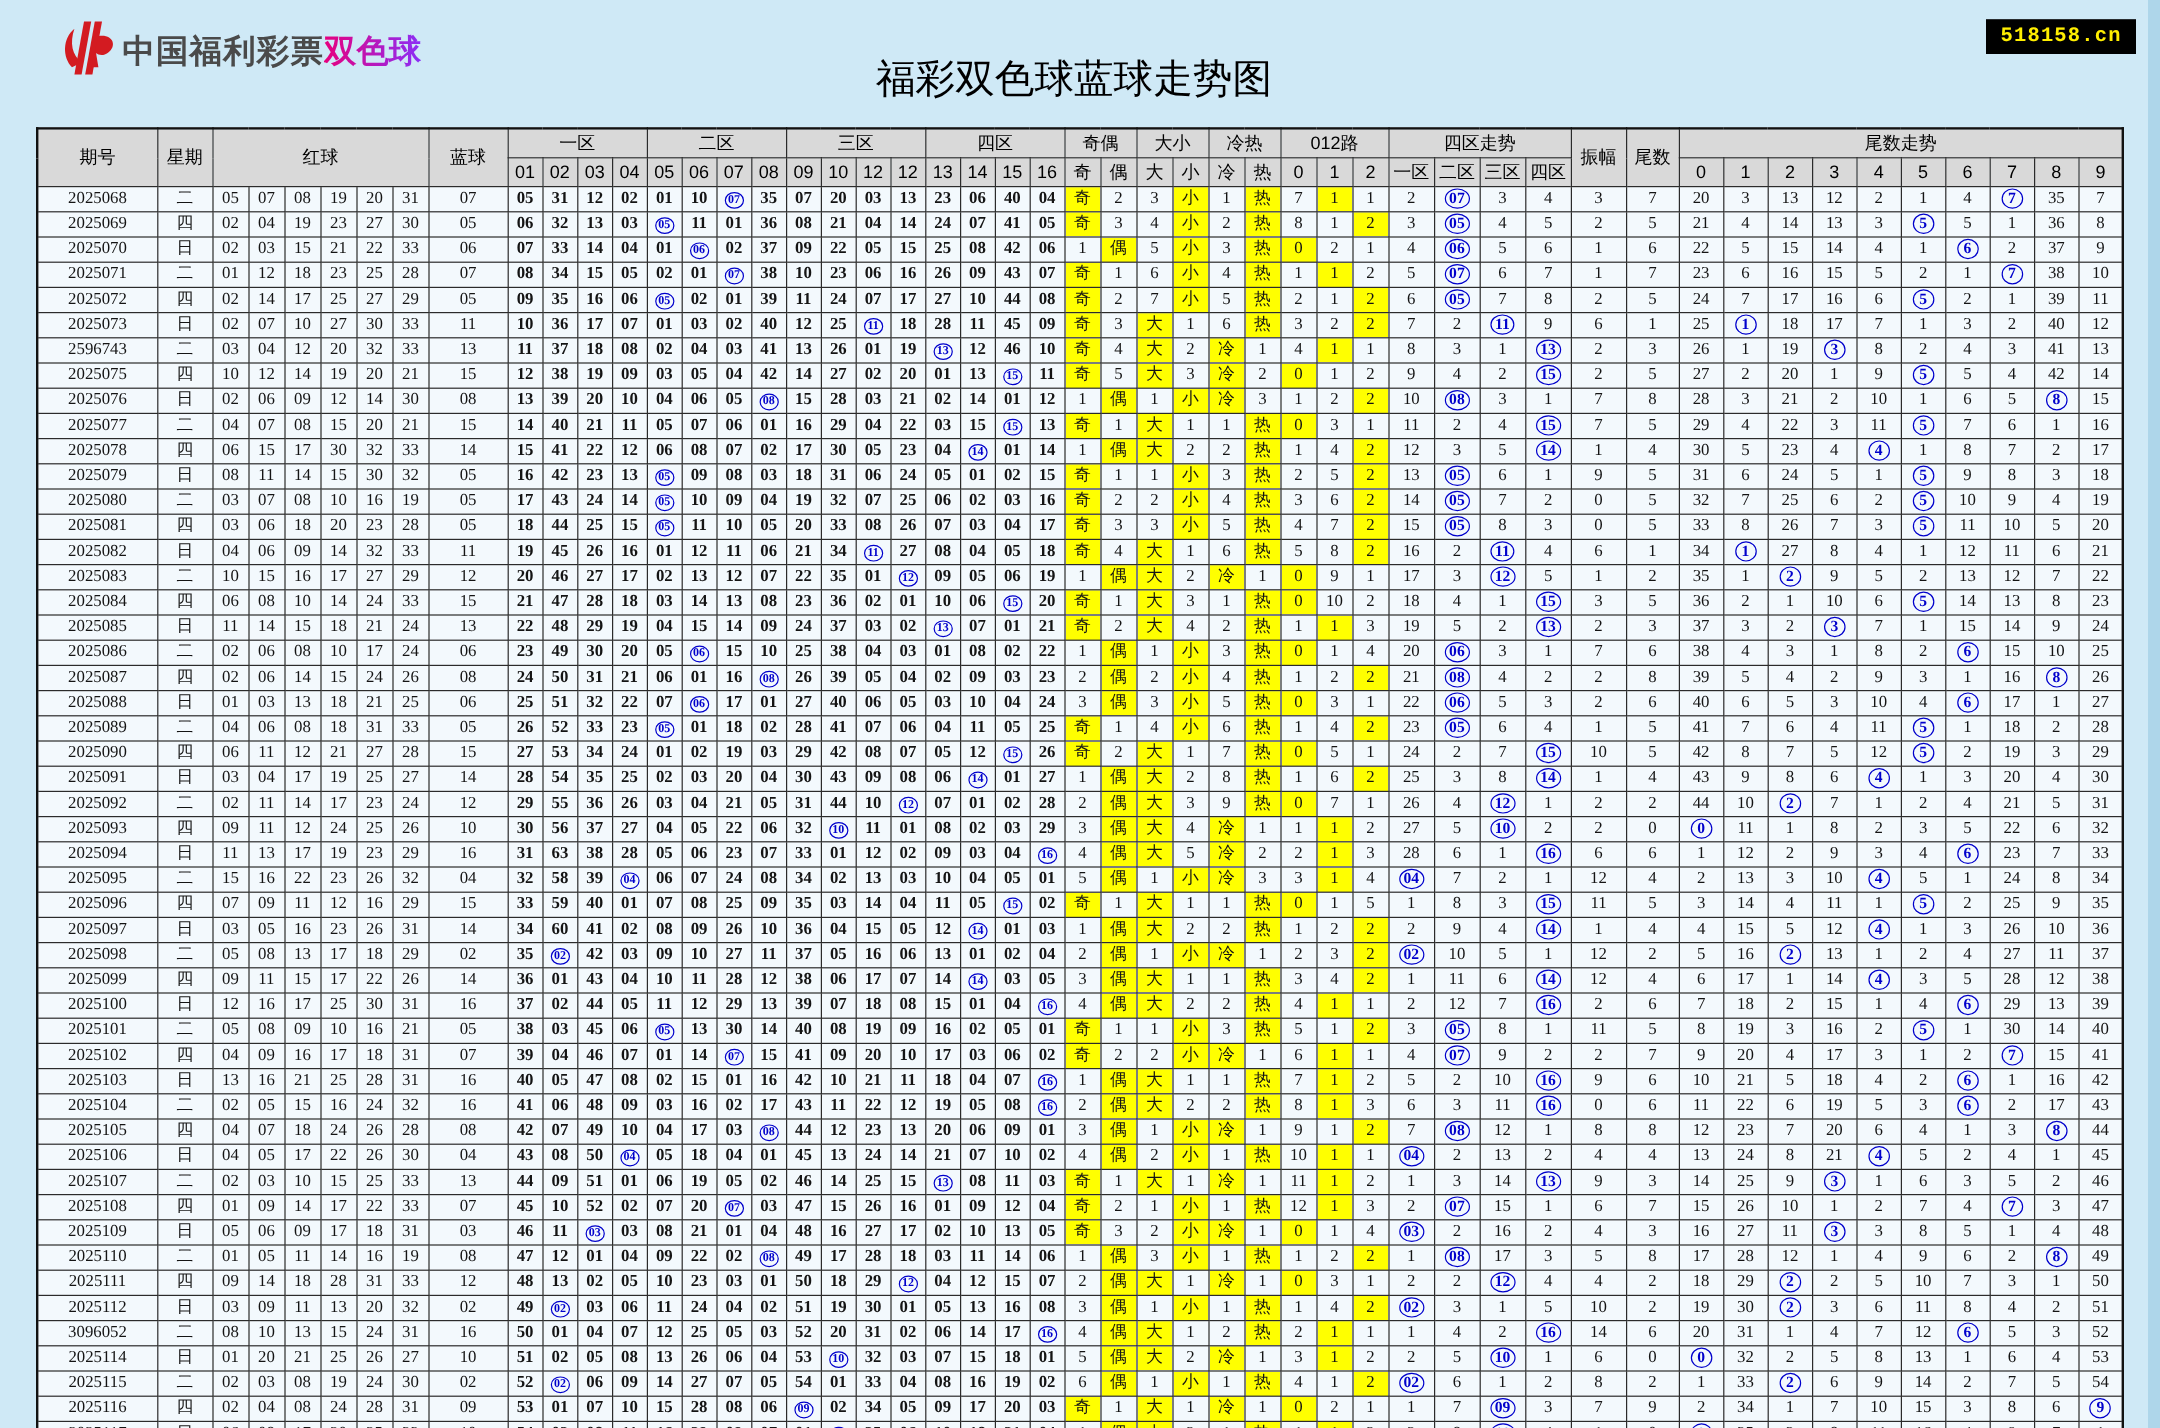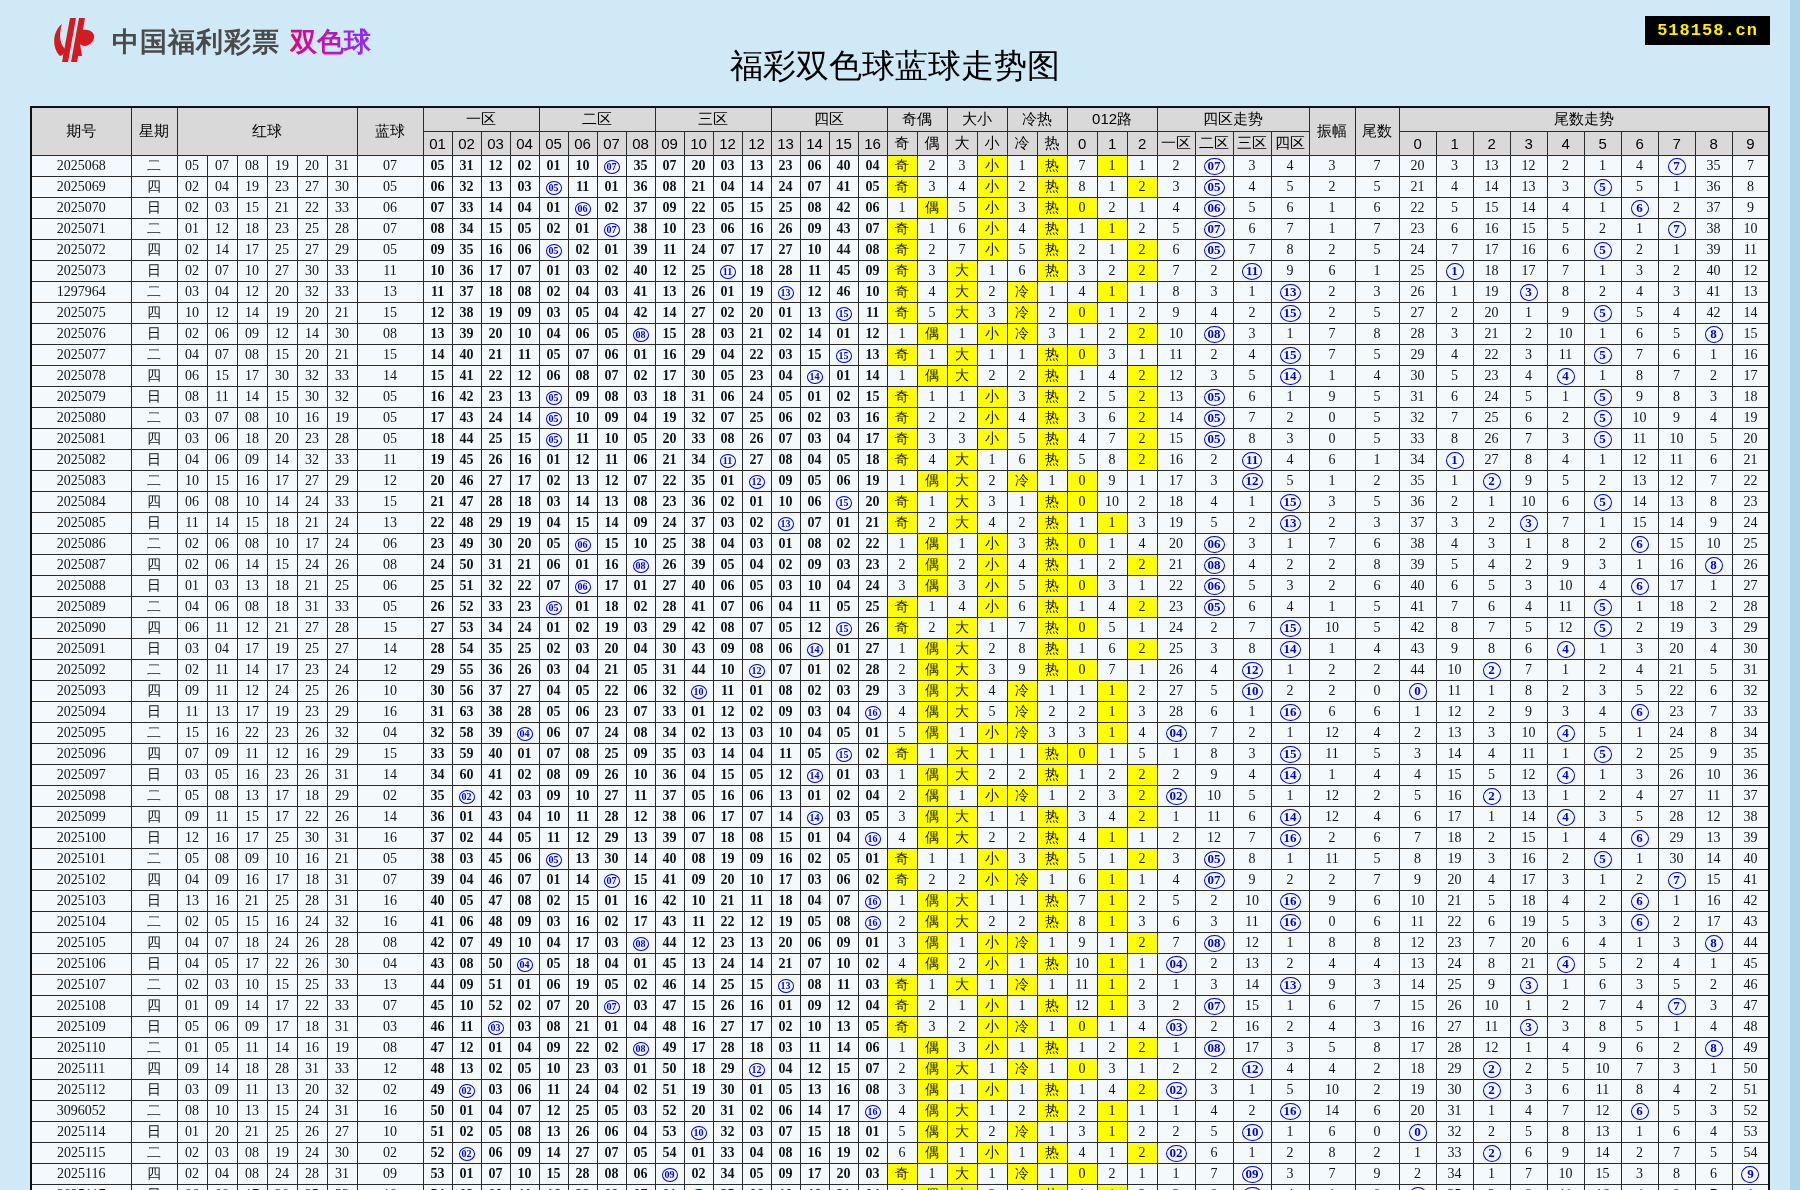--- a/index.html
+++ b/index.html
@@ -1,26 +1,26 @@
 <!DOCTYPE html>
 <html><head>
 <meta charset="utf-8">
 <style>
   html,body{margin:0;padding:0;}
   body{
     width:1800px;height:1190px;position:relative;overflow:hidden;
     background:#cfe9f6;font-family:"Liberation Sans",sans-serif;
     border-right:10px solid #aed6ea;box-sizing:border-box;
   }
-  .brand{position:absolute;left:46px;top:12px;display:flex;align-items:center;gap:10px;}
+  .brand{position:absolute;left:46px;top:12px;display:flex;align-items:center;}
   .brand-cn{font-size:27px;font-weight:bold;color:#4a4a4a;letter-spacing:1px;}
   .brand-ball{font-size:27px;font-weight:bold;
     background:linear-gradient(90deg,#e6007e,#8b2ff7);
     -webkit-background-clip:text;background-clip:text;color:transparent;}
-  .badge{position:absolute;right:20px;top:16px;background:#000;color:#ffee00;
+  .badge{position:absolute;right:10px;top:16px;background:#000;color:#ffee00;
     font-family:"Liberation Mono",monospace;font-size:17px;font-weight:bold;
     padding:5px 12px;letter-spacing:1px;}
   .title{position:absolute;top:44px;left:0;width:100%;text-align:center;
     font-family:"Liberation Serif",serif;font-size:33px;font-weight:normal;color:#000;}
   table.trend{position:absolute;left:30px;top:106px;width:1740px;
     border-collapse:collapse;table-layout:fixed;background:#f3f9fd;
     border:2px solid #111;}
   .trend th,.trend td{border:1px solid #2b2b2b;text-align:center;padding:0;
     overflow:hidden;white-space:nowrap;}
   .trend thead th{background:#d9d9d9;font-weight:normal;font-size:15px;
@@ -483,21 +483,21 @@
         <td>18</td>
         <td>17</td>
         <td>7</td>
         <td>1</td>
         <td>3</td>
         <td>2</td>
         <td>40</td>
         <td>12</td>
       </tr>
       <tr>
-        <td class="c-issue">1297964</td>
+        <td class="c-issue">2596743</td>
         <td class="c-week cn">二</td>
         <td class="c-red">03</td>
         <td class="c-red">04</td>
         <td class="c-red">12</td>
         <td class="c-red">20</td>
         <td class="c-red">32</td>
         <td class="c-red">33</td>
         <td class="c-blue">13</td>
         <td class="c-zone">11</td>
         <td class="c-zone">37</td>

